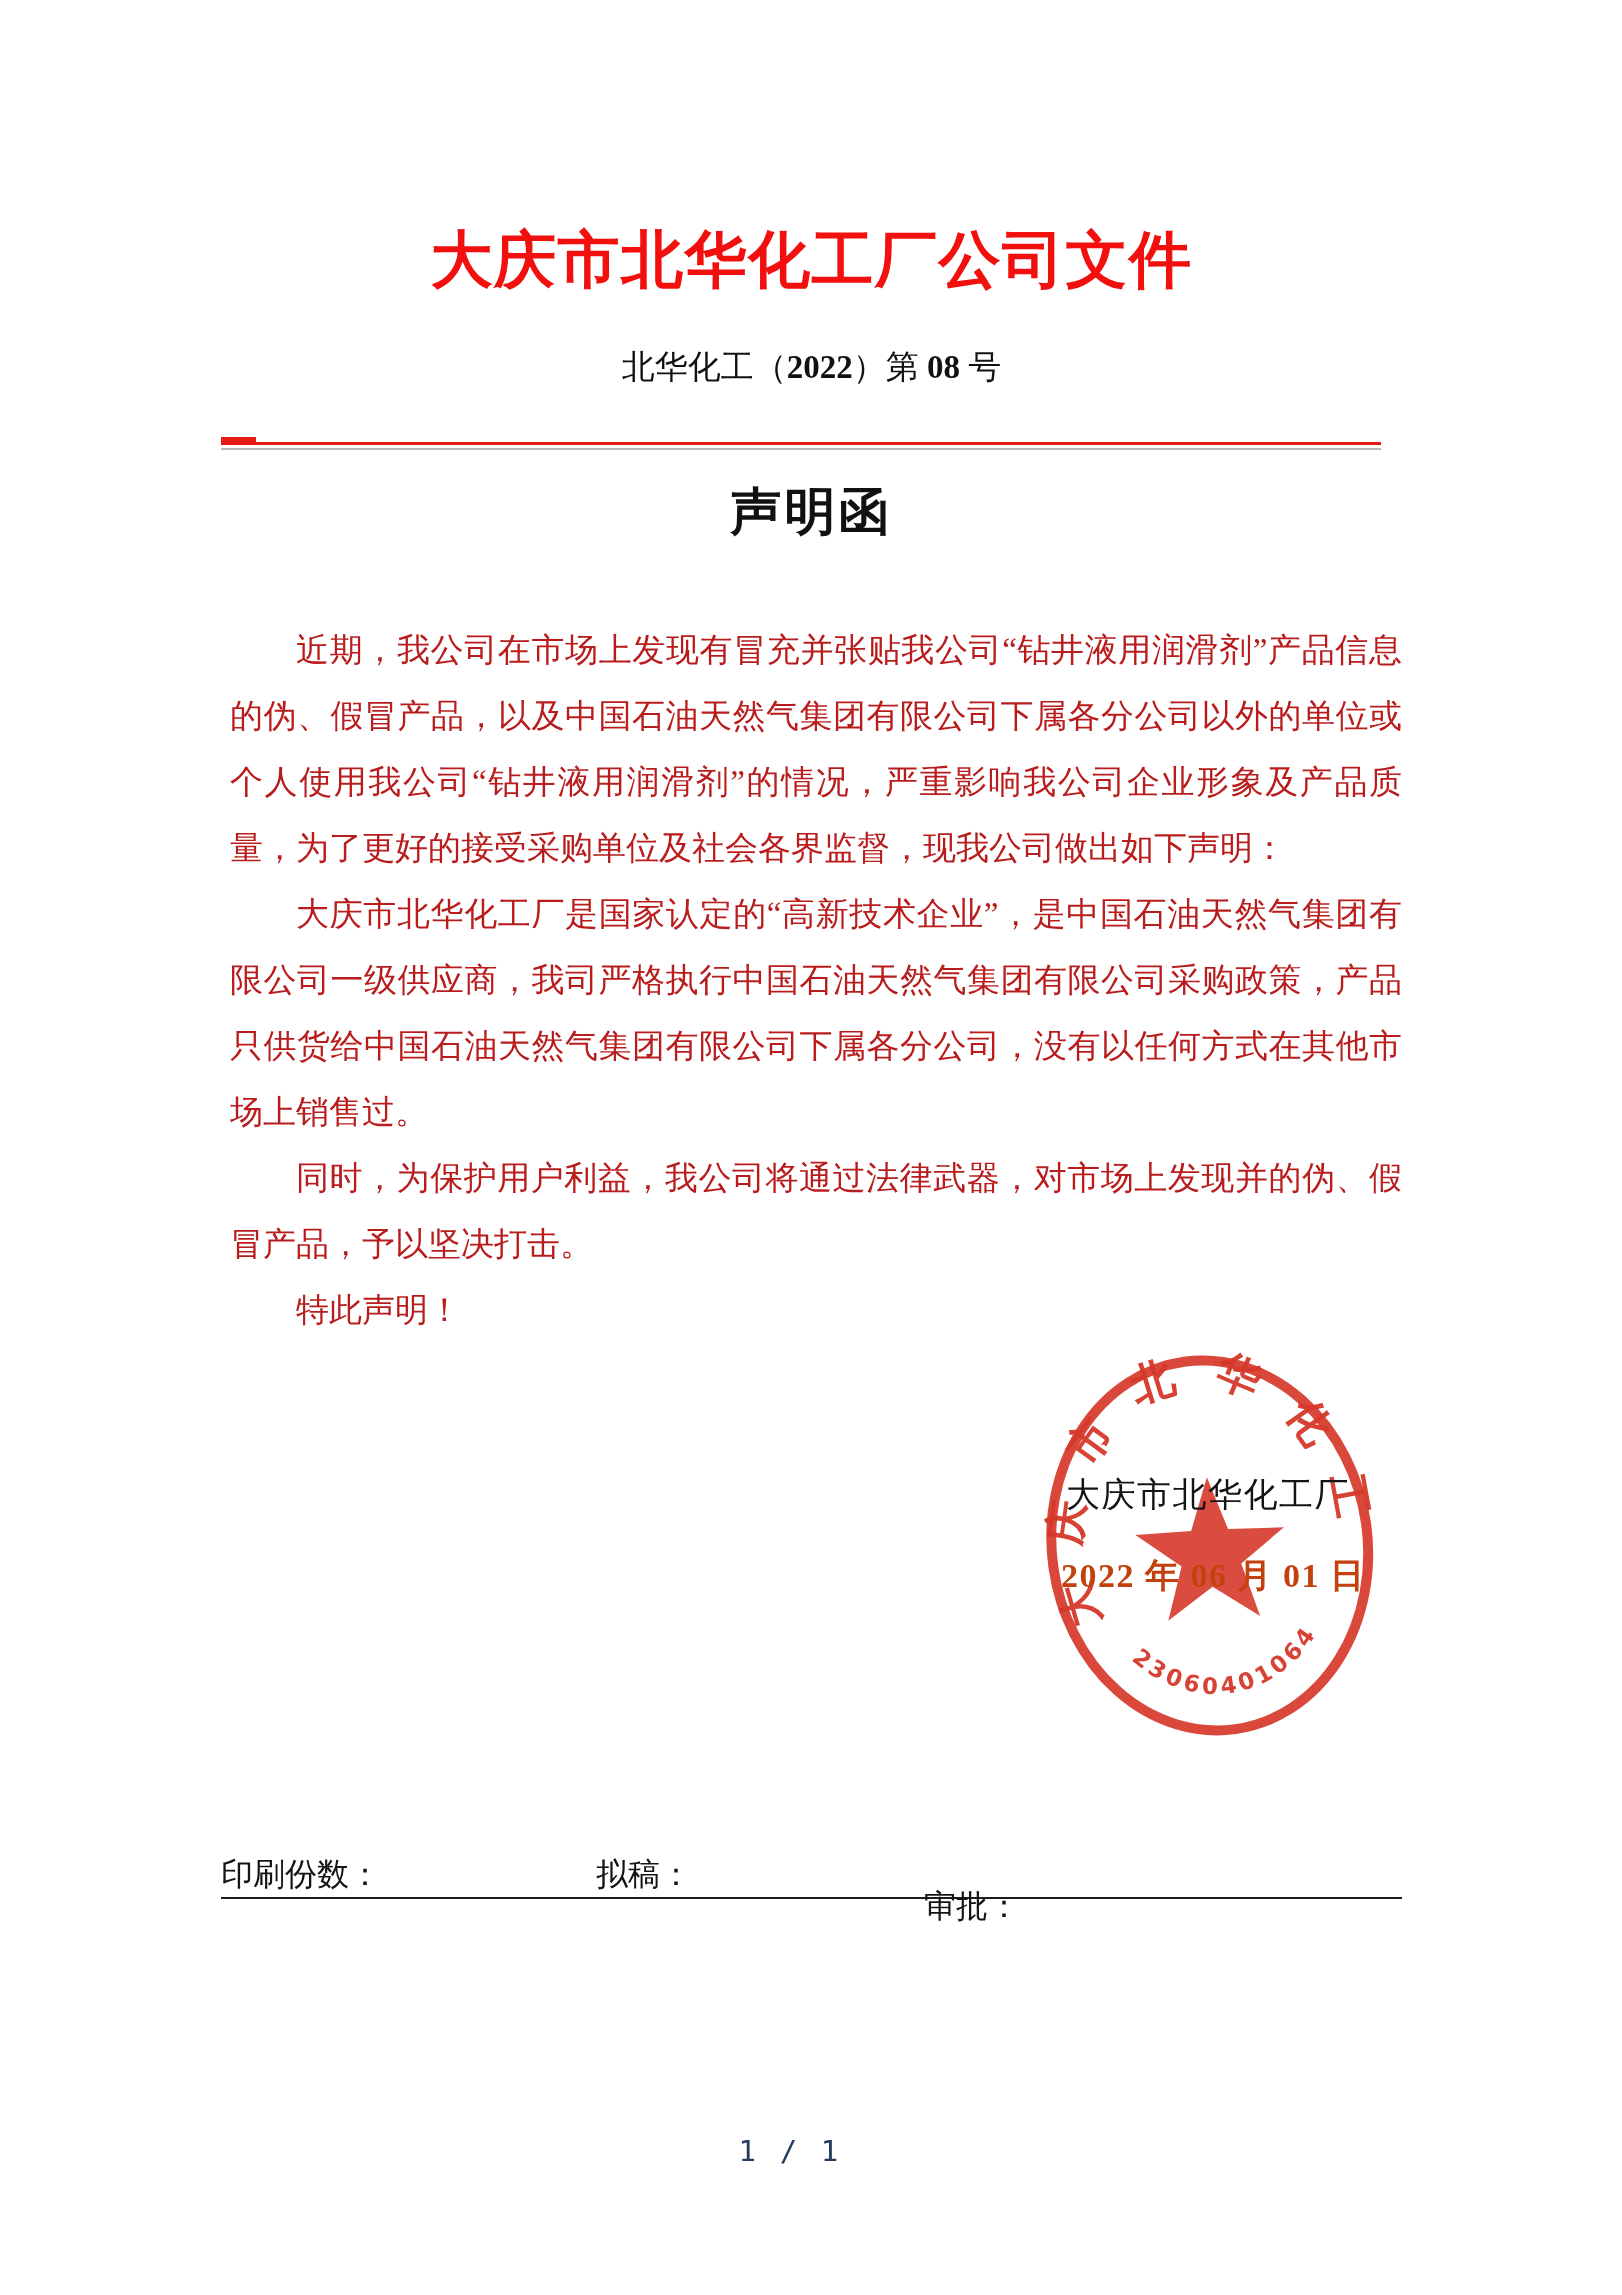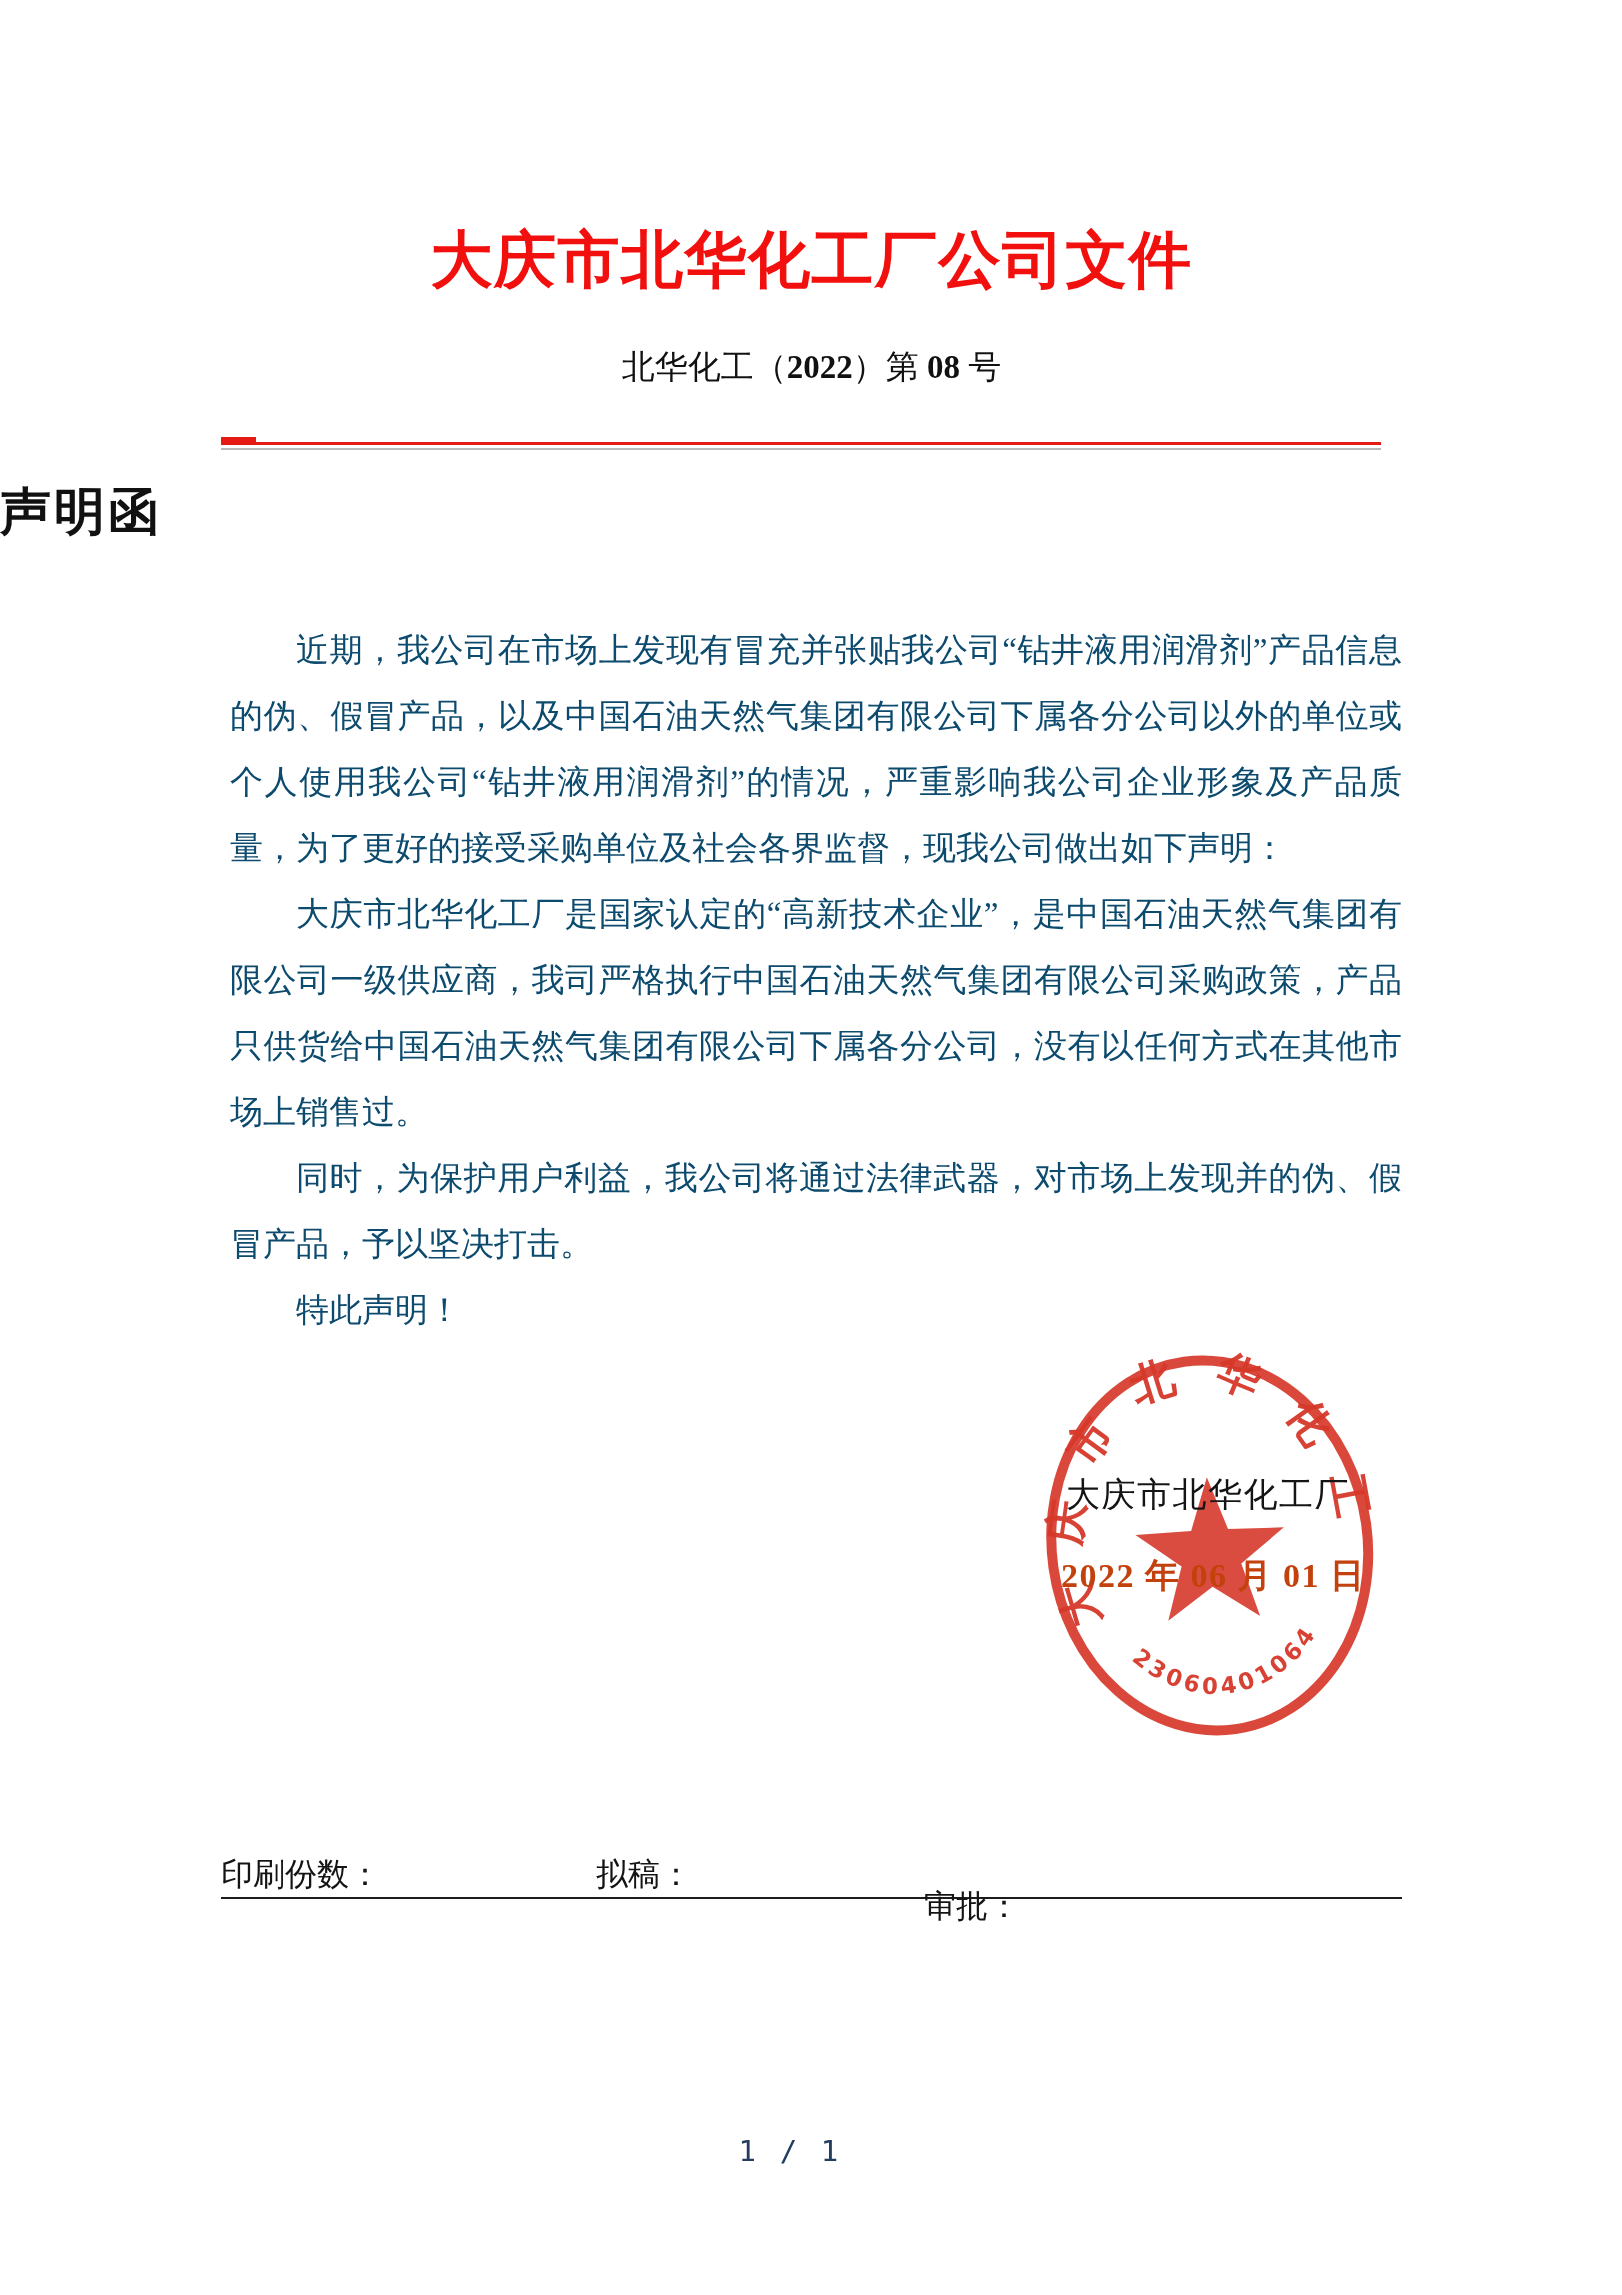--- a/index.html
+++ b/index.html
@@ -26,28 +26,28 @@
   .doc-no .num{font-weight:700;}
 
   
   .red-rule{position:absolute;left:221px;top:442px;width:1160px;height:3.1px;background:#e51a14;}
   .red-rule-dash{position:absolute;left:221px;top:437px;width:35px;height:7.7px;background:#e51a14;}
   .gray-hairline{position:absolute;left:221px;top:448px;width:1160px;height:1.5px;background:#b9b9b9;}
 
   
   .letter-title{
     position:absolute;top:479px;left:0;width:100%;
-    text-align:left;font-size:51px;line-height:66px;font-weight:700;color:#111;
+    text-align:center;font-size:51px;line-height:66px;font-weight:700;color:#111;
     letter-spacing:3.1px;
   }
 
   
   .body-text{
     position:absolute;left:230px;top:617px;width:1172px;
-    font-size:33px;line-height:66px;text-align:justify;color:#0c4a6e;
+    font-size:33px;line-height:66px;text-align:justify;color:#b91c1c;
   }
   .body-text p{margin:0;text-indent:2em;}
 
   
   .seal{position:absolute;left:1037px;top:1350px;width:347px;height:397px;z-index:2;}
   .seal svg{width:100%;height:100%;}
 
   .sig-company{
     position:absolute;left:1066px;top:1474px;z-index:3;
     font-size:34px;line-height:41px;color:#141414;letter-spacing:1.5px;

